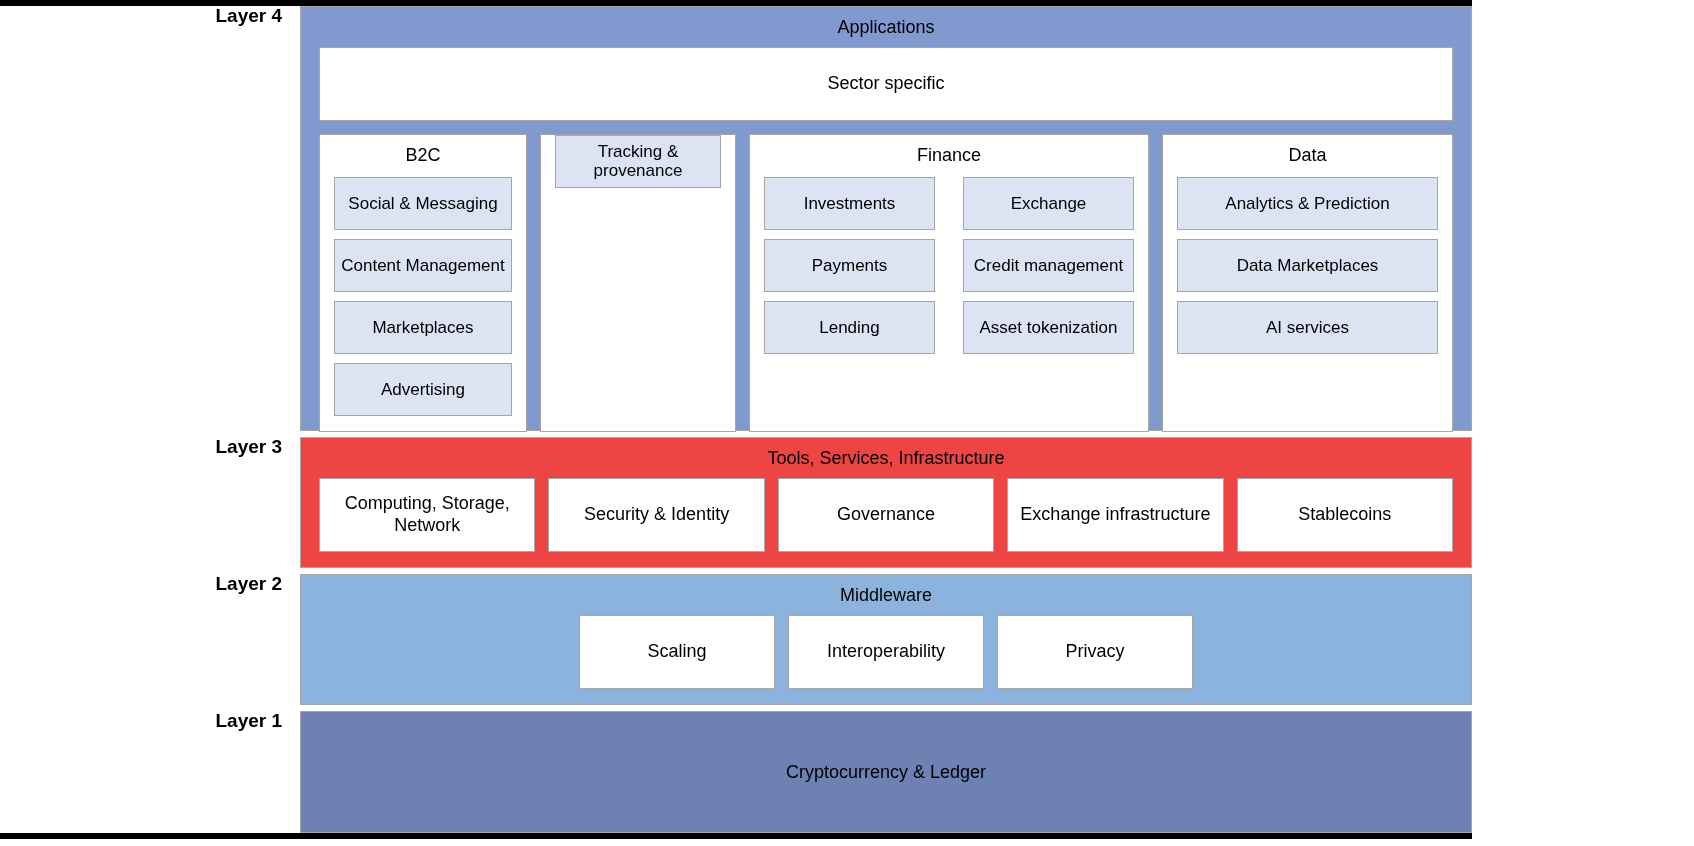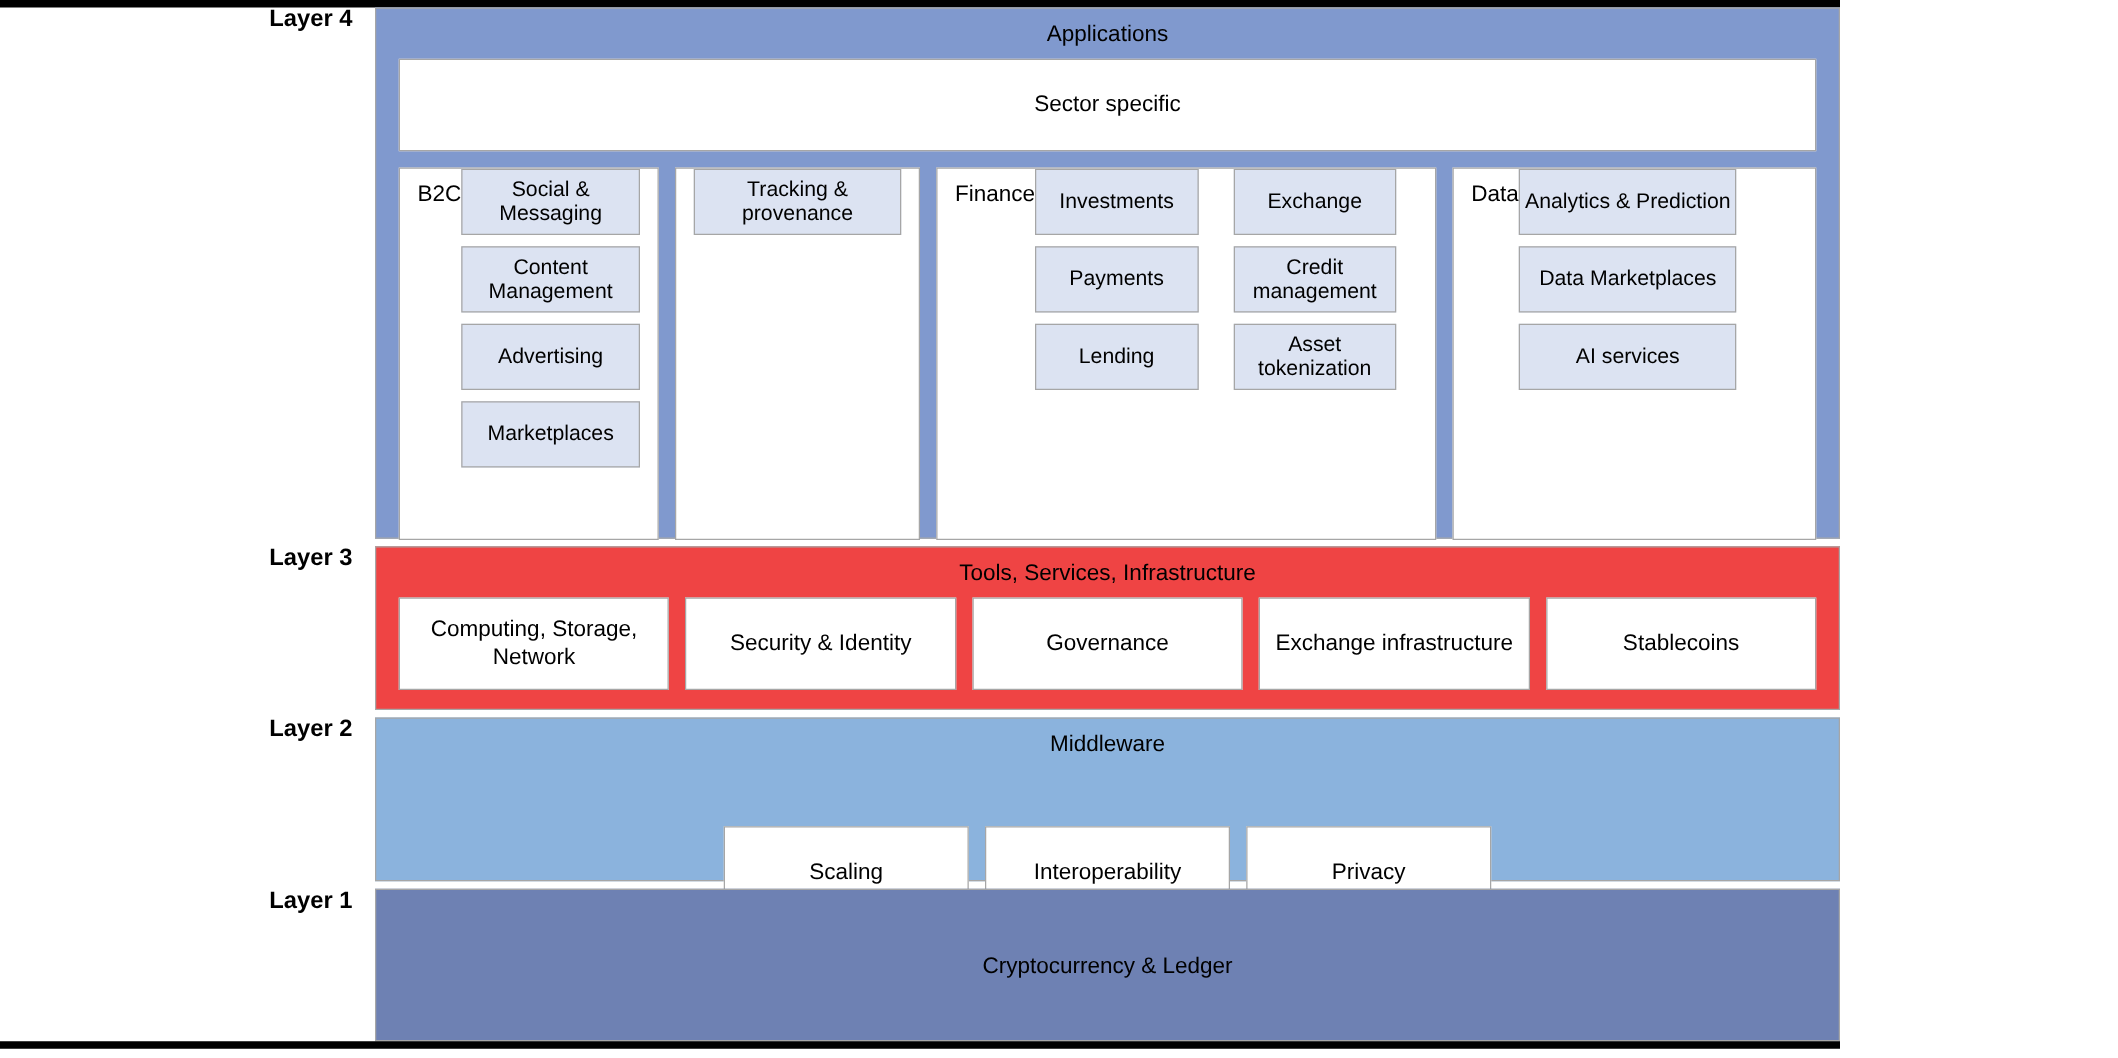--- a/index.html
+++ b/index.html
@@ -87,21 +87,21 @@
     display: flex;
     gap: 13px;
     height: 298px;
   }
   .cat-col {
     background: #ffffff;
     border: 1px solid #a6a6a6;
     box-sizing: border-box;
     padding: 0 14px 10px 14px;
     display: flex;
-    flex-direction: row;
+    flex-direction: column;
   }
   .cat-col.b2c     { flex: 0 0 208px; }
   .cat-col.b2b     { flex: 0 0 196px; }
   .cat-col.finance { flex: 0 0 400px; }
   .cat-col.data    { flex: 1 1 auto; }
   .cat-title {
     text-align: center;
     font-size: 18px;
     color: #000;
     padding: 11px 0 12px 0;
@@ -161,21 +161,20 @@
 
   
   #layer2-row { top: 574px; height: 131px; }
   #layer2-body {
     background: #8bb3dd;
     height: 131px;
     padding: 0 18px 14px 18px;
   }
   .tile-strip.centered {
     justify-content: center;
-    margin-top: 46px;
   }
   .tile-strip.centered .tile {
     flex: 0 0 196px;
   }
 
   
   #layer1-row { top: 711px; height: 122px; }
   #layer1-body {
     background: #6e81b3;
     height: 122px;
@@ -199,22 +198,22 @@
 
       <div class="sector-box">Sector specific</div>
 
       <div class="cat-strip">
 
         <div class="cat-col b2c">
           <div class="cat-title">B2C</div>
           <div class="cat-items">
             <div class="chip">Social &amp; Messaging</div>
             <div class="chip">Content Management</div>
+            <div class="chip">Marketplaces</div>
             <div class="chip">Advertising</div>
-            <div class="chip">Marketplaces</div>
           </div>
         </div>
 
         <div class="cat-col b2b">
           <div class="cat-items">
             <div class="chip">Tracking &amp; provenance</div>
           </div>
         </div>
 
         <div class="cat-col finance">

